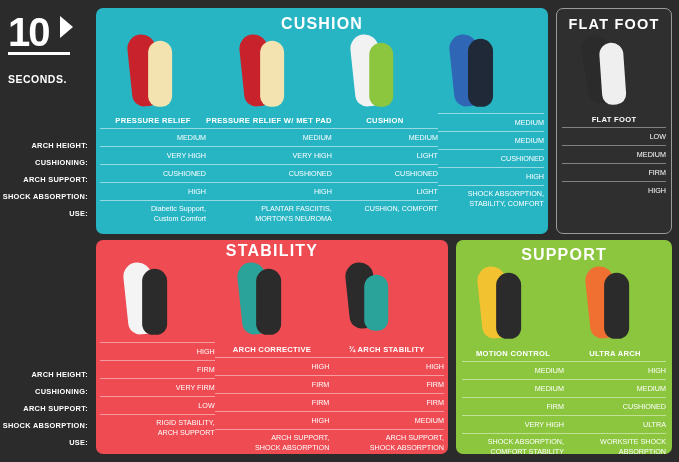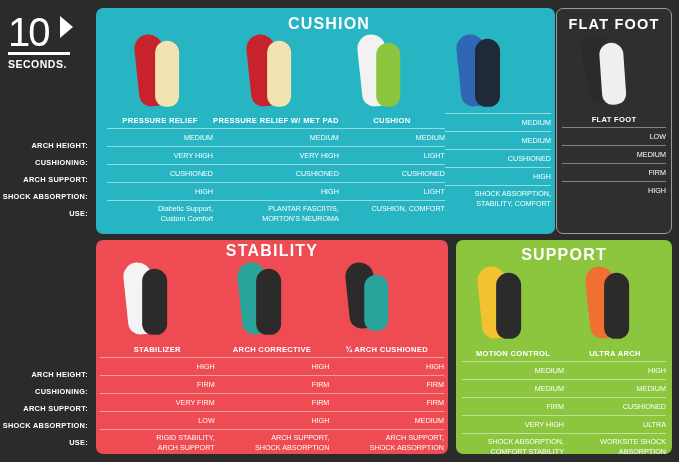--- a/index.html
+++ b/index.html
@@ -11,25 +11,25 @@
     position:relative;
   }
   .page{position:relative;width:679px;height:462px;}
 
   
   .logo{
     position:absolute;left:8px;top:14px;width:78px;height:74px;
     color:#ffffff;
   }
   .logo .ten{
-    font-size:40px;font-weight:normal;letter-spacing:-2px;line-height:36px;
+    font-size:40px;font-weight:bold;letter-spacing:-2px;line-height:36px;
     font-family:"Liberation Sans", sans-serif;
   }
   .logo .seconds{
-    font-size:10.5px;font-weight:bold;letter-spacing:0.5px;margin-top:3px;
+    font-size:10.5px;font-weight:bold;letter-spacing:0.5px;margin-top:18px;
   }
   .logo .bar{height:3px;background:#fff;margin-top:2px;width:62px;}
   .logo-arrow{
     position:absolute;left:52px;top:2px;width:0;height:0;
     border-top:11px solid transparent;border-bottom:11px solid transparent;
     border-left:13px solid #ffffff;
   }
 
   
   .panel{position:absolute;border-radius:7px;overflow:hidden;}
@@ -54,21 +54,21 @@
   }
   .cell{
     text-align:right;font-size:7.2px;height:17px;line-height:17px;
     color:#ffffff;border-top:1px solid rgba(255,255,255,.45);
     white-space:nowrap;overflow:hidden;
   }
   .cell.use{line-height:9.5px;padding-top:3px;height:27px;}
   .cell.use span{display:block;}
 
   
-  #cushion{left:96px;top:8px;width:452px;height:226px;background:#27b5c4;padding-left:7px;}
+  #cushion{left:96px;top:8px;width:452px;height:226px;background:#27b5c4;}
   #cushion .panel-title{font-size:16px;padding-top:7px;}
   #cushion .shoes{height:80px;position:relative;}
   #cushion .specs{padding:0 4px;box-sizing:border-box;}
   #cushion .cell{border-top:1px solid rgba(255,255,255,.5);}
 
   
   #flatfoot{left:556px;top:8px;width:116px;height:226px;background:#2f2f2f;border:1px solid #9b9b9b;box-sizing:border-box;}
   #flatfoot .panel-title{font-size:14.5px;padding-top:7px;}
   #flatfoot .cell{border-top:1px solid rgba(255,255,255,.4);}
 
@@ -218,21 +218,20 @@
           <div class="sole" style="background: rgb(42, 163, 155); left: 0px; top: 0px; height: 72px; width: 28px; border-radius: 14px 14px 12px 12px; transform: rotate(0deg); z-index: 0;"></div>
           <div class="sole b" style="background: rgb(43, 43, 43); left: 16px; top: 8px; height: 66px; width: 25px; border-radius: 14px 14px 12px 12px; transform: rotate(6deg); z-index: 1;"></div>
         </div>
         <div class="shoe" style="left: 248px; top: 4px; transform: rotate(-6deg) scale(1);">
           <div class="sole" style="background: rgb(43, 43, 43); left: 0px; top: 0px; height: 66px; width: 28px; border-radius: 14px 14px 12px 12px; transform: rotate(0deg); z-index: 0;"></div>
           <div class="sole b" style="background: rgb(42, 163, 155); left: 16px; top: 14px; height: 56px; width: 24px; border-radius: 14px 14px 12px 12px; transform: rotate(6deg); z-index: 1;"></div>
         </div>
       </div>
     <div class="specs" id="stability-specs" style="padding:0 4px;box-sizing:border-box;">
         <div class="col">
-          <div class="name">STABILIZER</div>
           <div class="cell">HIGH</div>
           <div class="cell">FIRM</div>
           <div class="cell">VERY FIRM</div>
           <div class="cell">LOW</div>
           <div class="cell use">
             <span>RIGID STABILITY,</span>
             <span>ARCH SUPPORT</span>
           </div>
         </div>
         <div class="col">
@@ -240,21 +239,21 @@
           <div class="cell">HIGH</div>
           <div class="cell">FIRM</div>
           <div class="cell">FIRM</div>
           <div class="cell">HIGH</div>
           <div class="cell use">
             <span>ARCH SUPPORT,</span>
             <span>SHOCK ABSORPTION</span>
           </div>
         </div>
         <div class="col">
-          <div class="name">¾ ARCH CUSHIONED</div>
+          <div class="name">¾ ARCH STABILITY</div>
           <div class="cell">HIGH</div>
           <div class="cell">FIRM</div>
           <div class="cell">FIRM</div>
           <div class="cell">MEDIUM</div>
           <div class="cell use">
             <span>ARCH SUPPORT,</span>
             <span>SHOCK ABSORPTION</span>
           </div>
         </div>
       </div>

